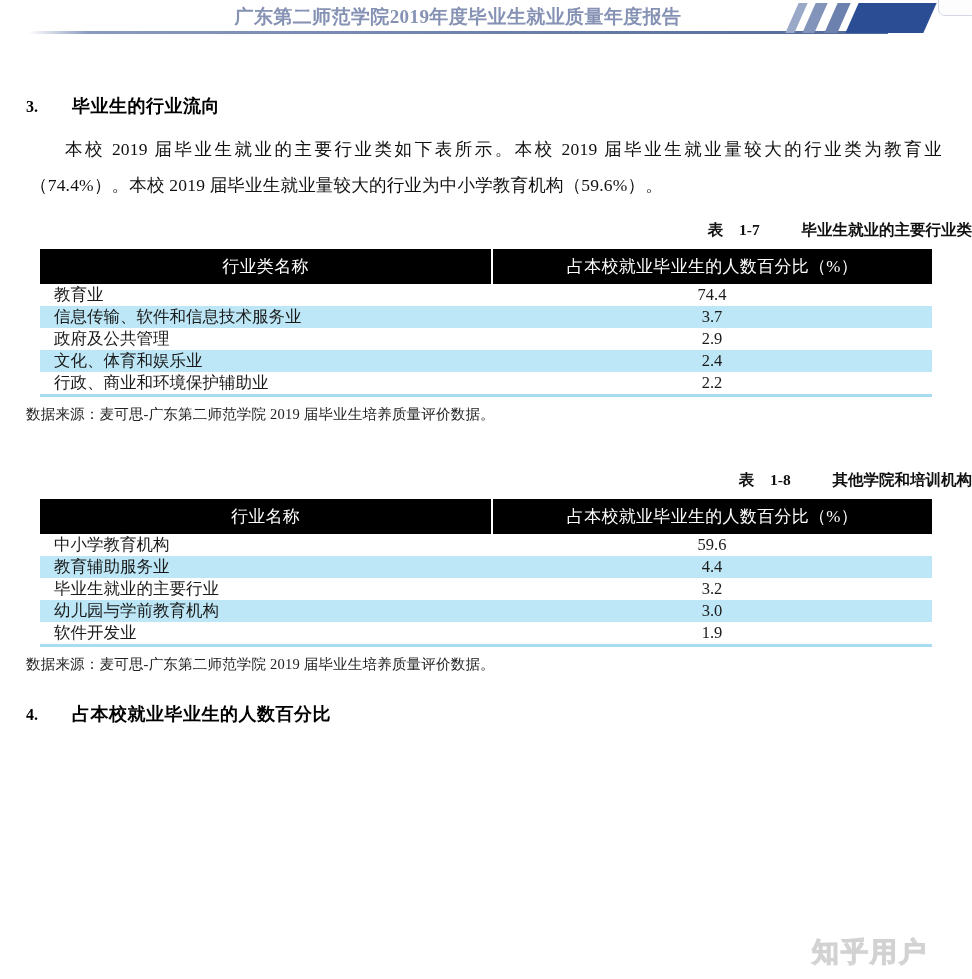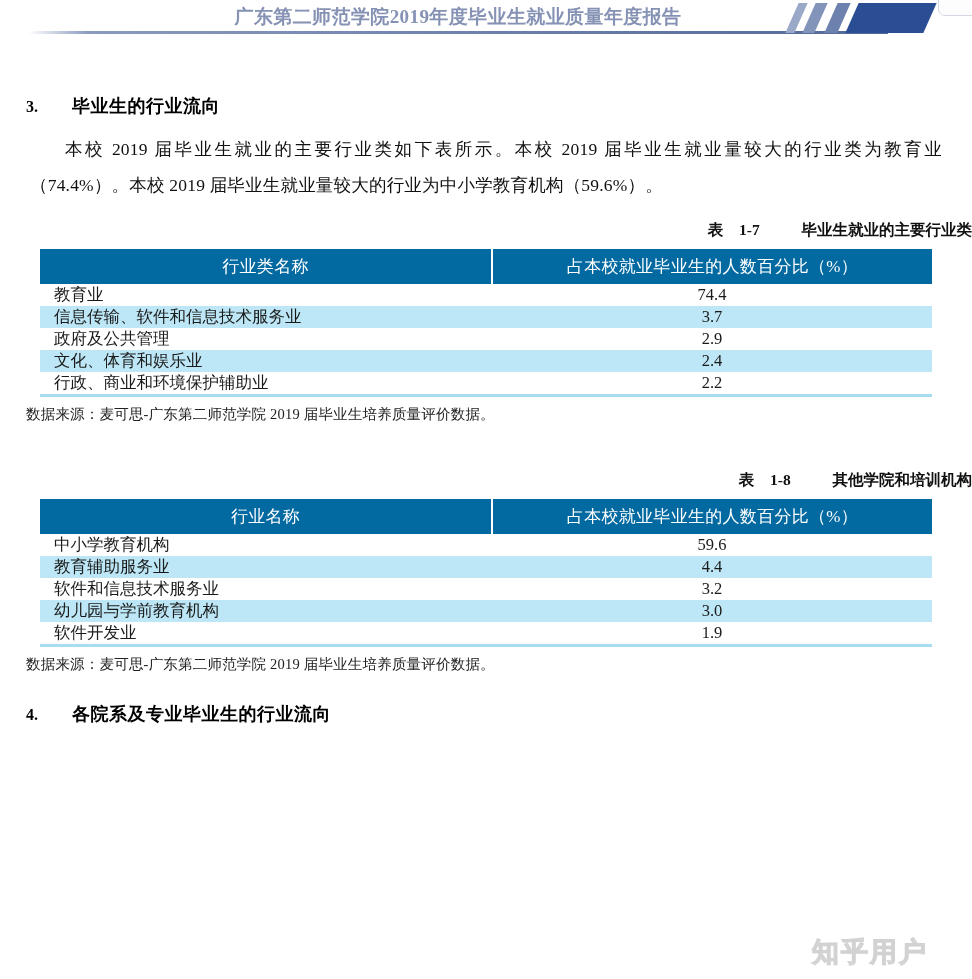--- a/index.html
+++ b/index.html
@@ -115,21 +115,21 @@
   .tbl-caption .cap-gap { display: inline-block; width: 34px; }
   .tbl-caption .cap-gap-sm { display: inline-block; width: 8px; }
 
   table.data-table {
     margin: 0 auto;
     width: 892px;
     border-collapse: collapse;
     table-layout: fixed;
   }
   table.data-table th {
-    background: #0369a1;
+    background: #000000;
     color: #ffffff;
     font-weight: 400;
     font-size: 17px;
     height: 33px;
     text-align: center;
     letter-spacing: 0.3px;
   }
   table.data-table th.col-name { width: 449px; border-right: 2px solid #ffffff; }
   table.data-table td {
     height: 20px;
@@ -248,38 +248,38 @@
     <tbody>
       <tr>
         <td class="cell-name">中小学教育机构</td>
         <td class="cell-val">59.6</td>
       </tr>
       <tr class="band">
         <td class="cell-name">教育辅助服务业</td>
         <td class="cell-val">4.4</td>
       </tr>
       <tr>
-        <td class="cell-name">软件和信息技术服务业</td>
+        <td class="cell-name">毕业生就业的主要行业</td>
         <td class="cell-val">3.2</td>
       </tr>
       <tr class="band">
         <td class="cell-name">幼儿园与学前教育机构</td>
         <td class="cell-val">3.0</td>
       </tr>
       <tr class="last-row">
         <td class="cell-name">软件开发业</td>
         <td class="cell-val">1.9</td>
       </tr>
     </tbody>
   </table>
 
   <div class="src-note">数据来源：麦可思-广东第二师范学院 2019 届毕业生培养质量评价数据。</div>
 
   <div style="height:28px"></div>
   <div class="section-heading">
     <span class="num">4.</span>
-    <span class="htext">各院系及专业毕业生的行业流向</span>
+    <span class="htext">占本校就业毕业生的人数百分比</span>
   </div>
 
 
 </div>
 
 <div class="watermark">知乎用户</div>
 
 </body></html>

